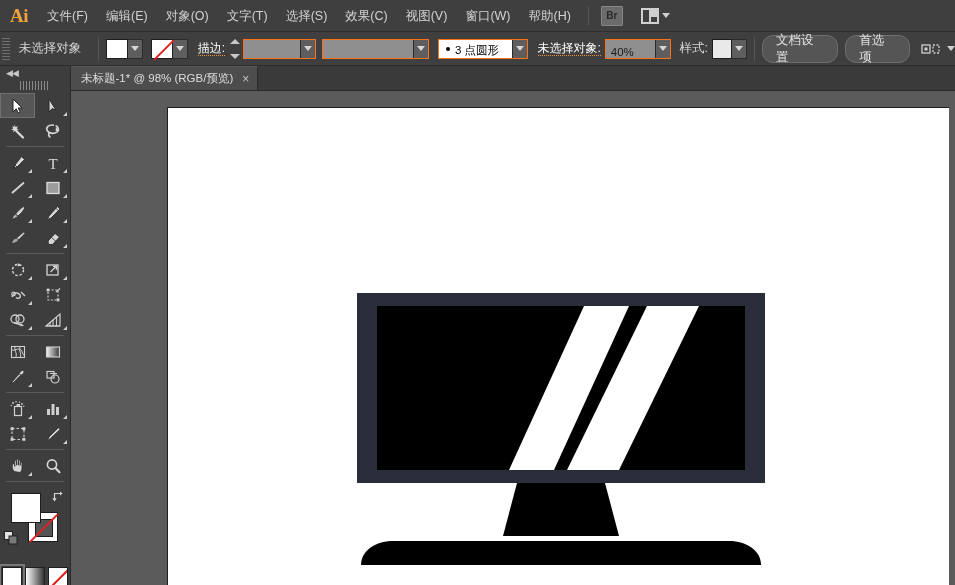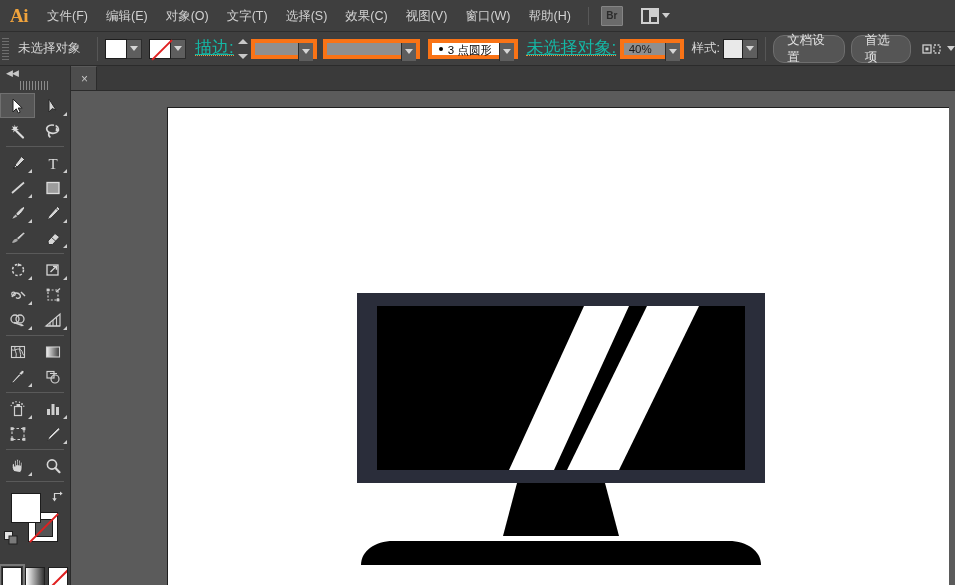--- a/index.html
+++ b/index.html
@@ -59,22 +59,22 @@
     position: absolute; left: 0; top: 32px; width: 955px; height: 34px;
     background: #3f3f3f; border-bottom: 1px solid #2b2b2b;
     display: flex; align-items: center; padding-left: 2px;
   }
   .grip {
     width: 8px; height: 22px; margin-right: 5px;
     background: repeating-linear-gradient(to bottom, #6e6e6e 0 1px, #3f3f3f 1px 3px);
   }
   .cb-label { color: #d8d8d8; font-size: 12.5px; white-space: nowrap; }
   .cb-label-link {
-    color: #14b8a6; font-size: 17px; white-space: nowrap;
-    border-bottom: 1px dotted #e8903a; line-height: 14px; text-decoration: underline;
+    color: #ffffff; font-size: 12px; white-space: nowrap;
+    border-bottom: 1px dotted #e8903a; line-height: 14px;
   }
   .cb-sep { width: 1px; height: 24px; background: #565656; margin: 0 7px; }
   .swatch-group { display: flex; align-items: center; }
   .swatch {
     width: 22px; height: 20px; border: 1px solid #1d1d1d; background: #fff;
     position: relative;
   }
   .swatch.none::after {
     content: ""; position: absolute; left: -2px; top: 50%; width: 28px; height: 2px;
     background: #e02020; transform: rotate(-45deg); transform-origin: center;
@@ -91,22 +91,22 @@
     width: 12px; height: 20px; display: flex; flex-direction: column;
     justify-content: space-between; margin-right: 2px;
   }
   .stepper i {
     width: 0; height: 0; border-left: 5px solid transparent;
     border-right: 5px solid transparent; margin: 0 1px;
   }
   .stepper i:first-child { border-bottom: 5px solid #c8c8c8; }
   .stepper i:last-child { border-top: 5px solid #c8c8c8; }
   .combo {
-    height: 20px; background: #8f8f8f; border: 4px solid #f97316;
-    display: flex; align-items: flex-start; gap: 8px;
+    height: 20px; background: #8f8f8f; border: 1px solid #f97316;
+    display: flex; align-items: flex-end; gap: 8px;
   }
   .combo .txt {
     flex: 1; color: #1a1a1a; font-size: 11.5px; padding: 0 5px; white-space: nowrap;
     overflow: hidden;
   }
   .combo .arrow {
     width: 15px; height: 18px; background: #5e5e5e; border-left: 1px solid #2c2c2c;
     display: flex; align-items: center; justify-content: center;
   }
   .combo .arrow::after {
@@ -308,20 +308,21 @@
         <rect x="3.5" y="6.5" width="3" height="3" fill="#cfcfcf"></rect>
         <path d="M12 4 L18 4 L18 12 L12 12 Z" fill="none" stroke="#cfcfcf" stroke-width="1.3" stroke-dasharray="2 1.5"></path>
       </svg>
     </div>
     <div style="width:6px"></div>
     <div class="caret-d"></div>
   </div>
 
   <div class="tabbar">
     <div class="doctab">
+      <span class="label">未标题-1* @ 98% (RGB/预览)</span>
       <span class="close">×</span>
     </div>
   </div>
 
   <div class="toolbar">
     <div class="tb-head">◀◀</div>
     <div class="tb-grip"></div>
 
     <div class="tb-grid">
       <div class="tool active">

